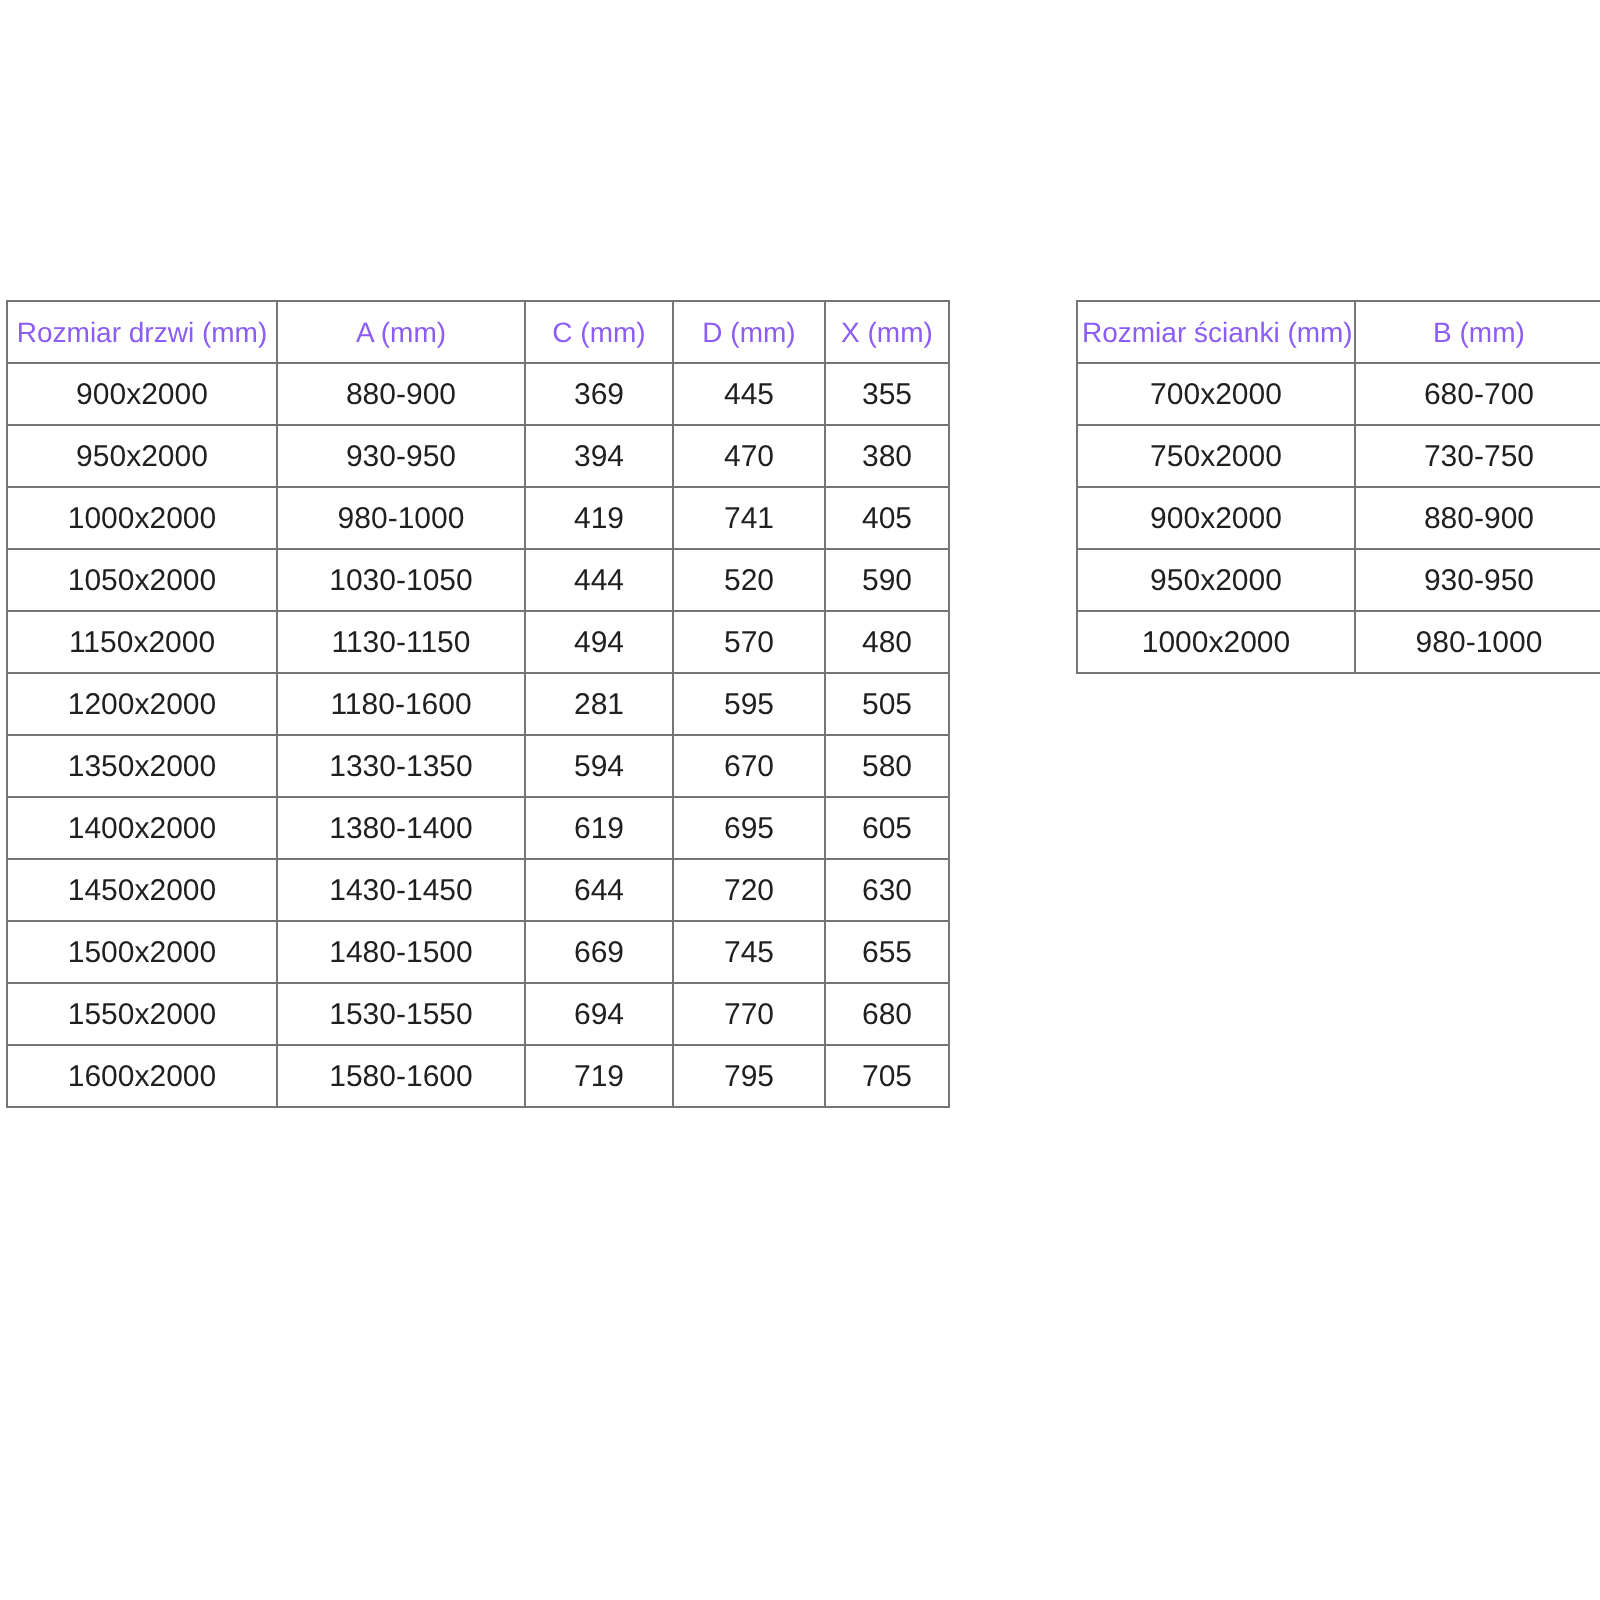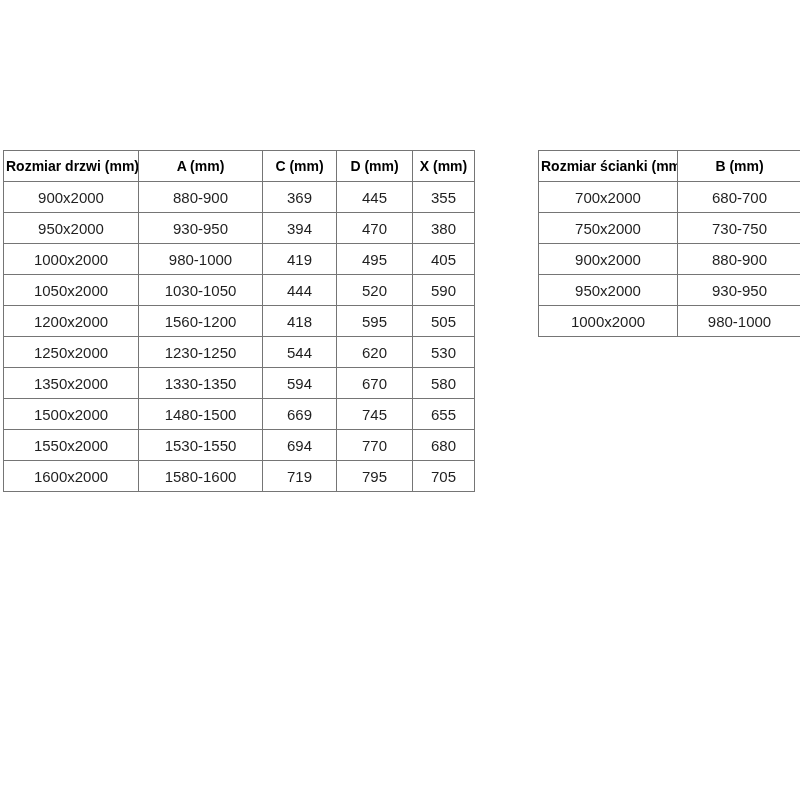--- a/index.html
+++ b/index.html
@@ -25,22 +25,22 @@
     border: 1px solid #757575;
     height: 30px;
     padding: 0 2px;
     text-align: center;
     vertical-align: middle;
     overflow: hidden;
     white-space: nowrap;
   }
   table.spec th {
     font-size: 14px;
-    font-weight: bold;
-    color: #000000;
+    font-weight: normal;
+    color: #8b5cf6;
   }
   table.spec td {
     font-size: 15px;
     font-weight: normal;
     color: #1f1f1f;
   }
   #door-table {
     left: 3px; top: 150px;
     width: 471px;
   }
@@ -83,50 +83,64 @@
           <td>950x2000</td>
           <td>930-950</td>
           <td>394</td>
           <td>470</td>
           <td>380</td>
         </tr>
         <tr>
           <td>1000x2000</td>
           <td>980-1000</td>
           <td>419</td>
-          <td>495</td>
+          <td>741</td>
           <td>405</td>
         </tr>
         <tr>
           <td>1050x2000</td>
           <td>1030-1050</td>
           <td>444</td>
           <td>520</td>
           <td>590</td>
         </tr>
         <tr>
+          <td>1150x2000</td>
+          <td>1130-1150</td>
+          <td>494</td>
+          <td>570</td>
+          <td>480</td>
+        </tr>
+        <tr>
           <td>1200x2000</td>
-          <td>1560-1200</td>
-          <td>418</td>
+          <td>1180-1600</td>
+          <td>281</td>
           <td>595</td>
           <td>505</td>
-        </tr>
-        <tr>
-          <td>1250x2000</td>
-          <td>1230-1250</td>
-          <td>544</td>
-          <td>620</td>
-          <td>530</td>
         </tr>
         <tr>
           <td>1350x2000</td>
           <td>1330-1350</td>
           <td>594</td>
           <td>670</td>
           <td>580</td>
+        </tr>
+        <tr>
+          <td>1400x2000</td>
+          <td>1380-1400</td>
+          <td>619</td>
+          <td>695</td>
+          <td>605</td>
+        </tr>
+        <tr>
+          <td>1450x2000</td>
+          <td>1430-1450</td>
+          <td>644</td>
+          <td>720</td>
+          <td>630</td>
         </tr>
         <tr>
           <td>1500x2000</td>
           <td>1480-1500</td>
           <td>669</td>
           <td>745</td>
           <td>655</td>
         </tr>
         <tr>
           <td>1550x2000</td>

